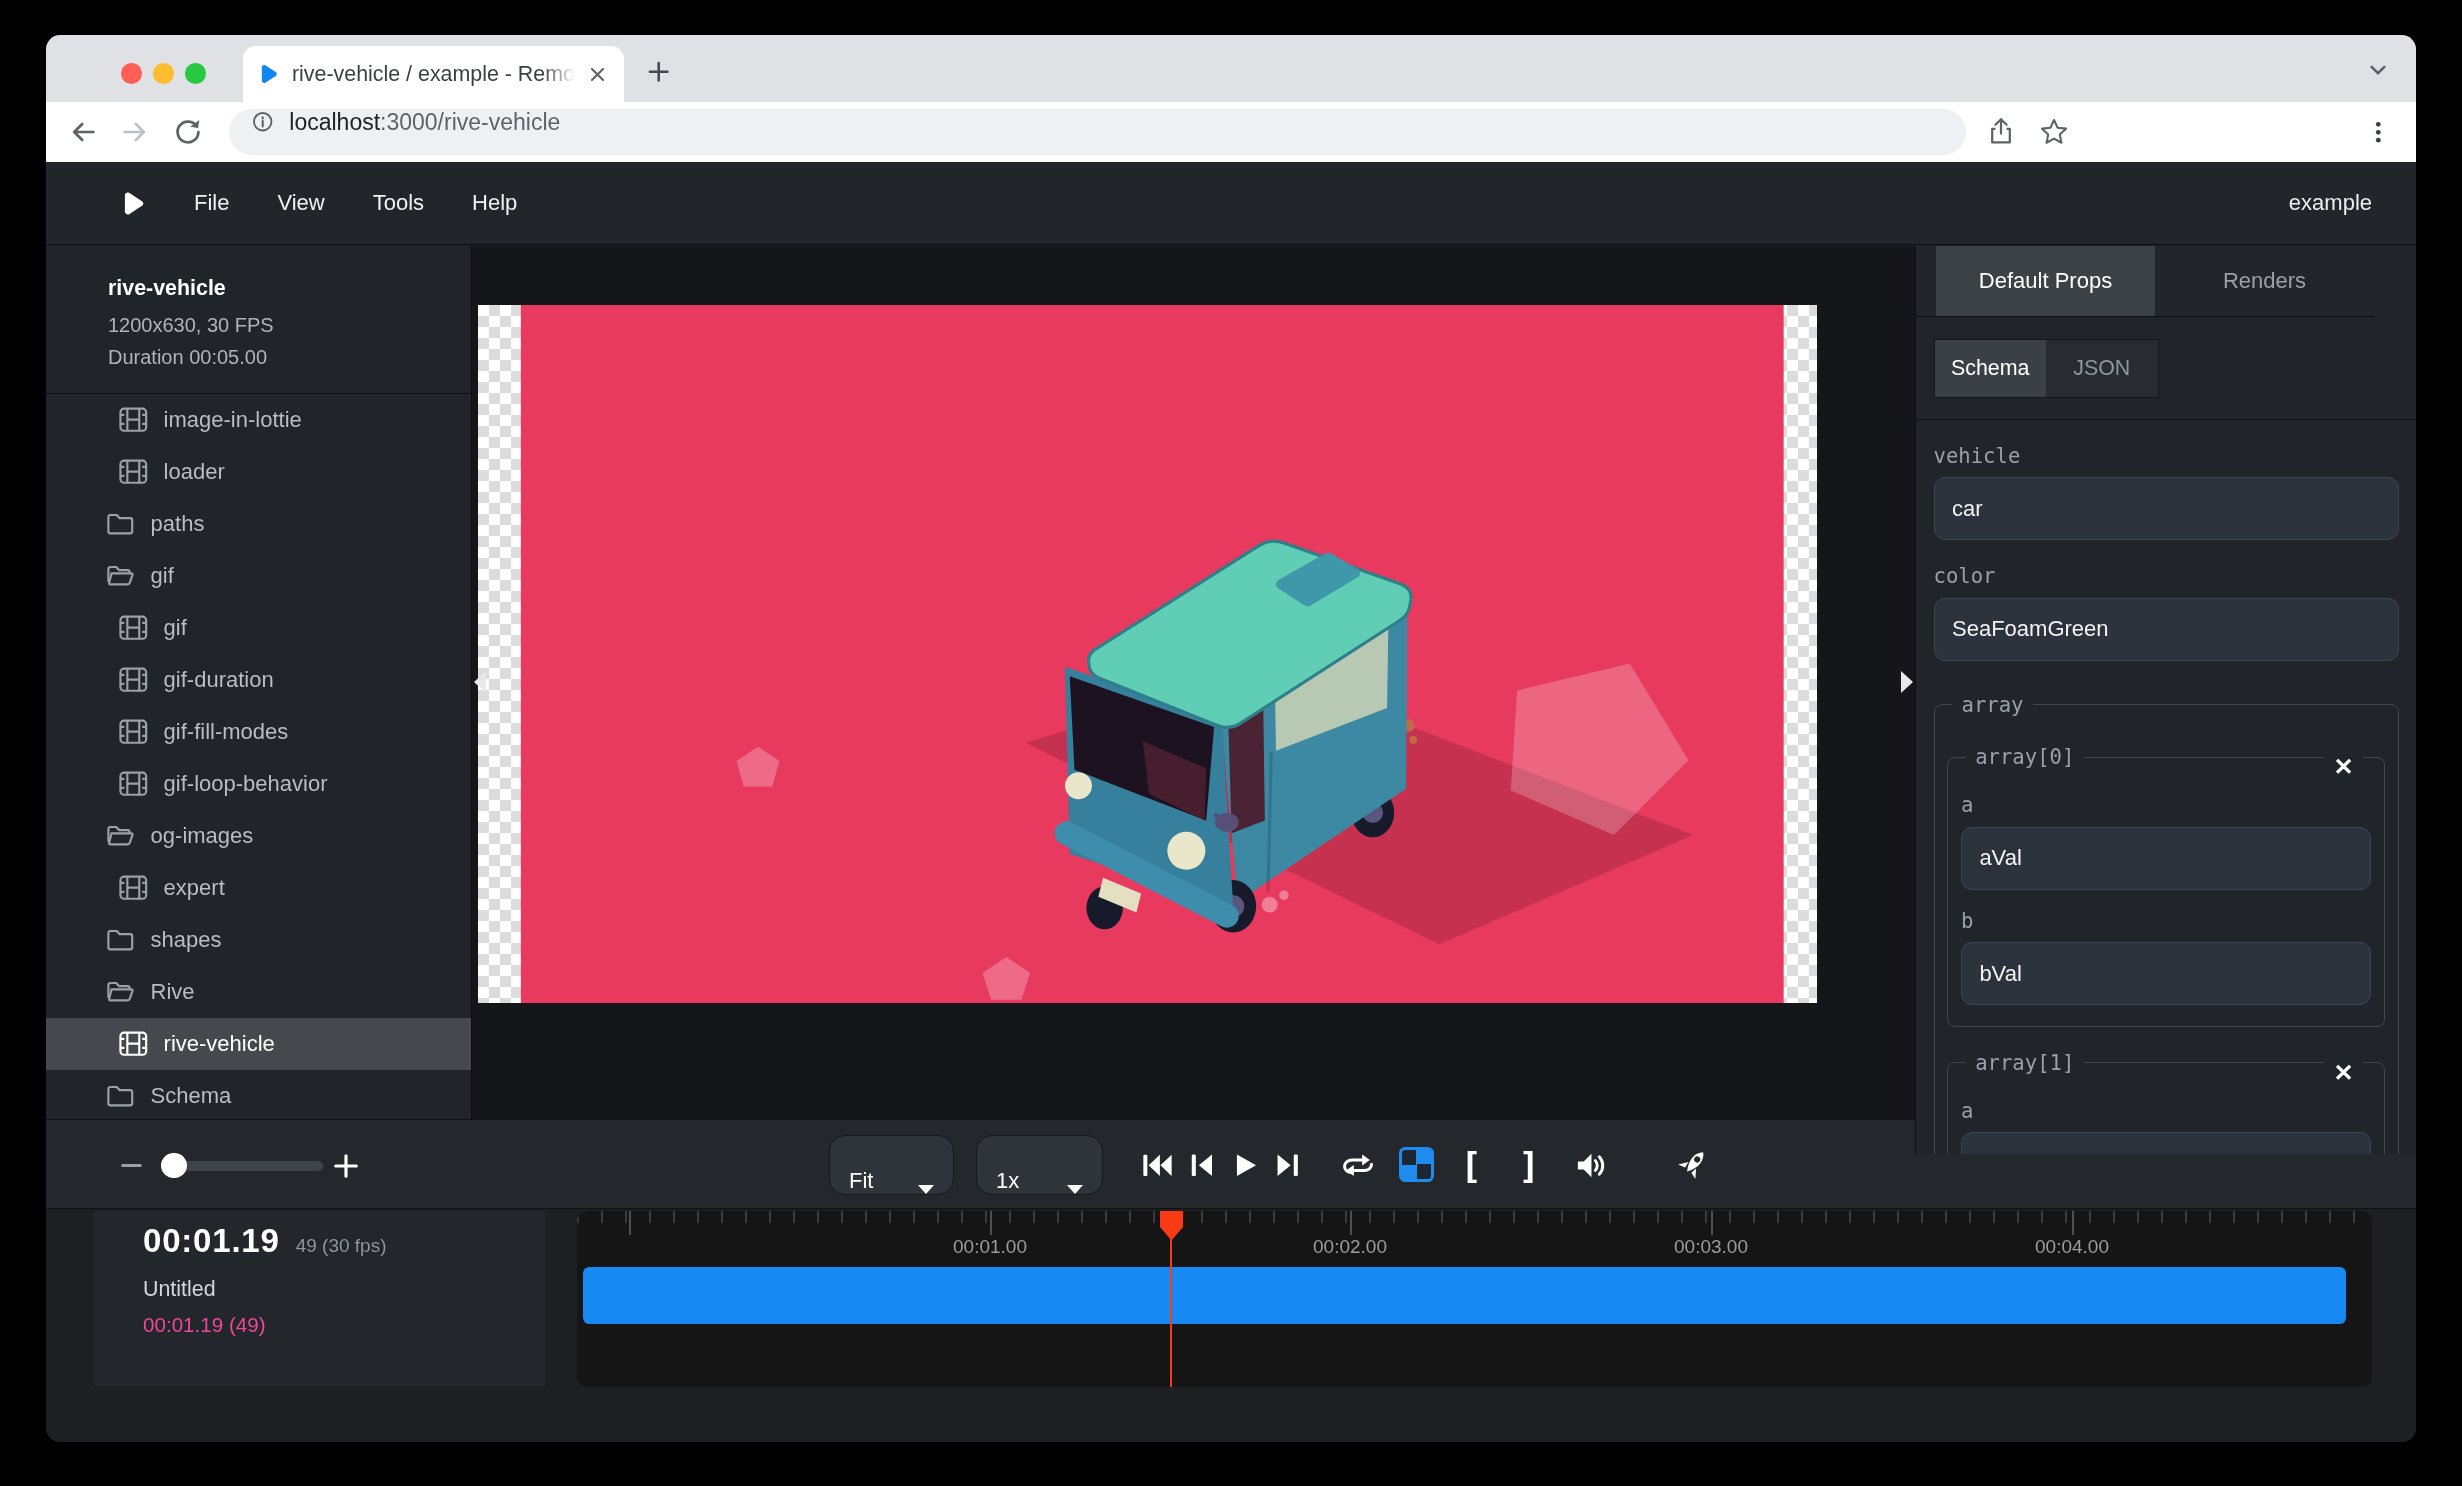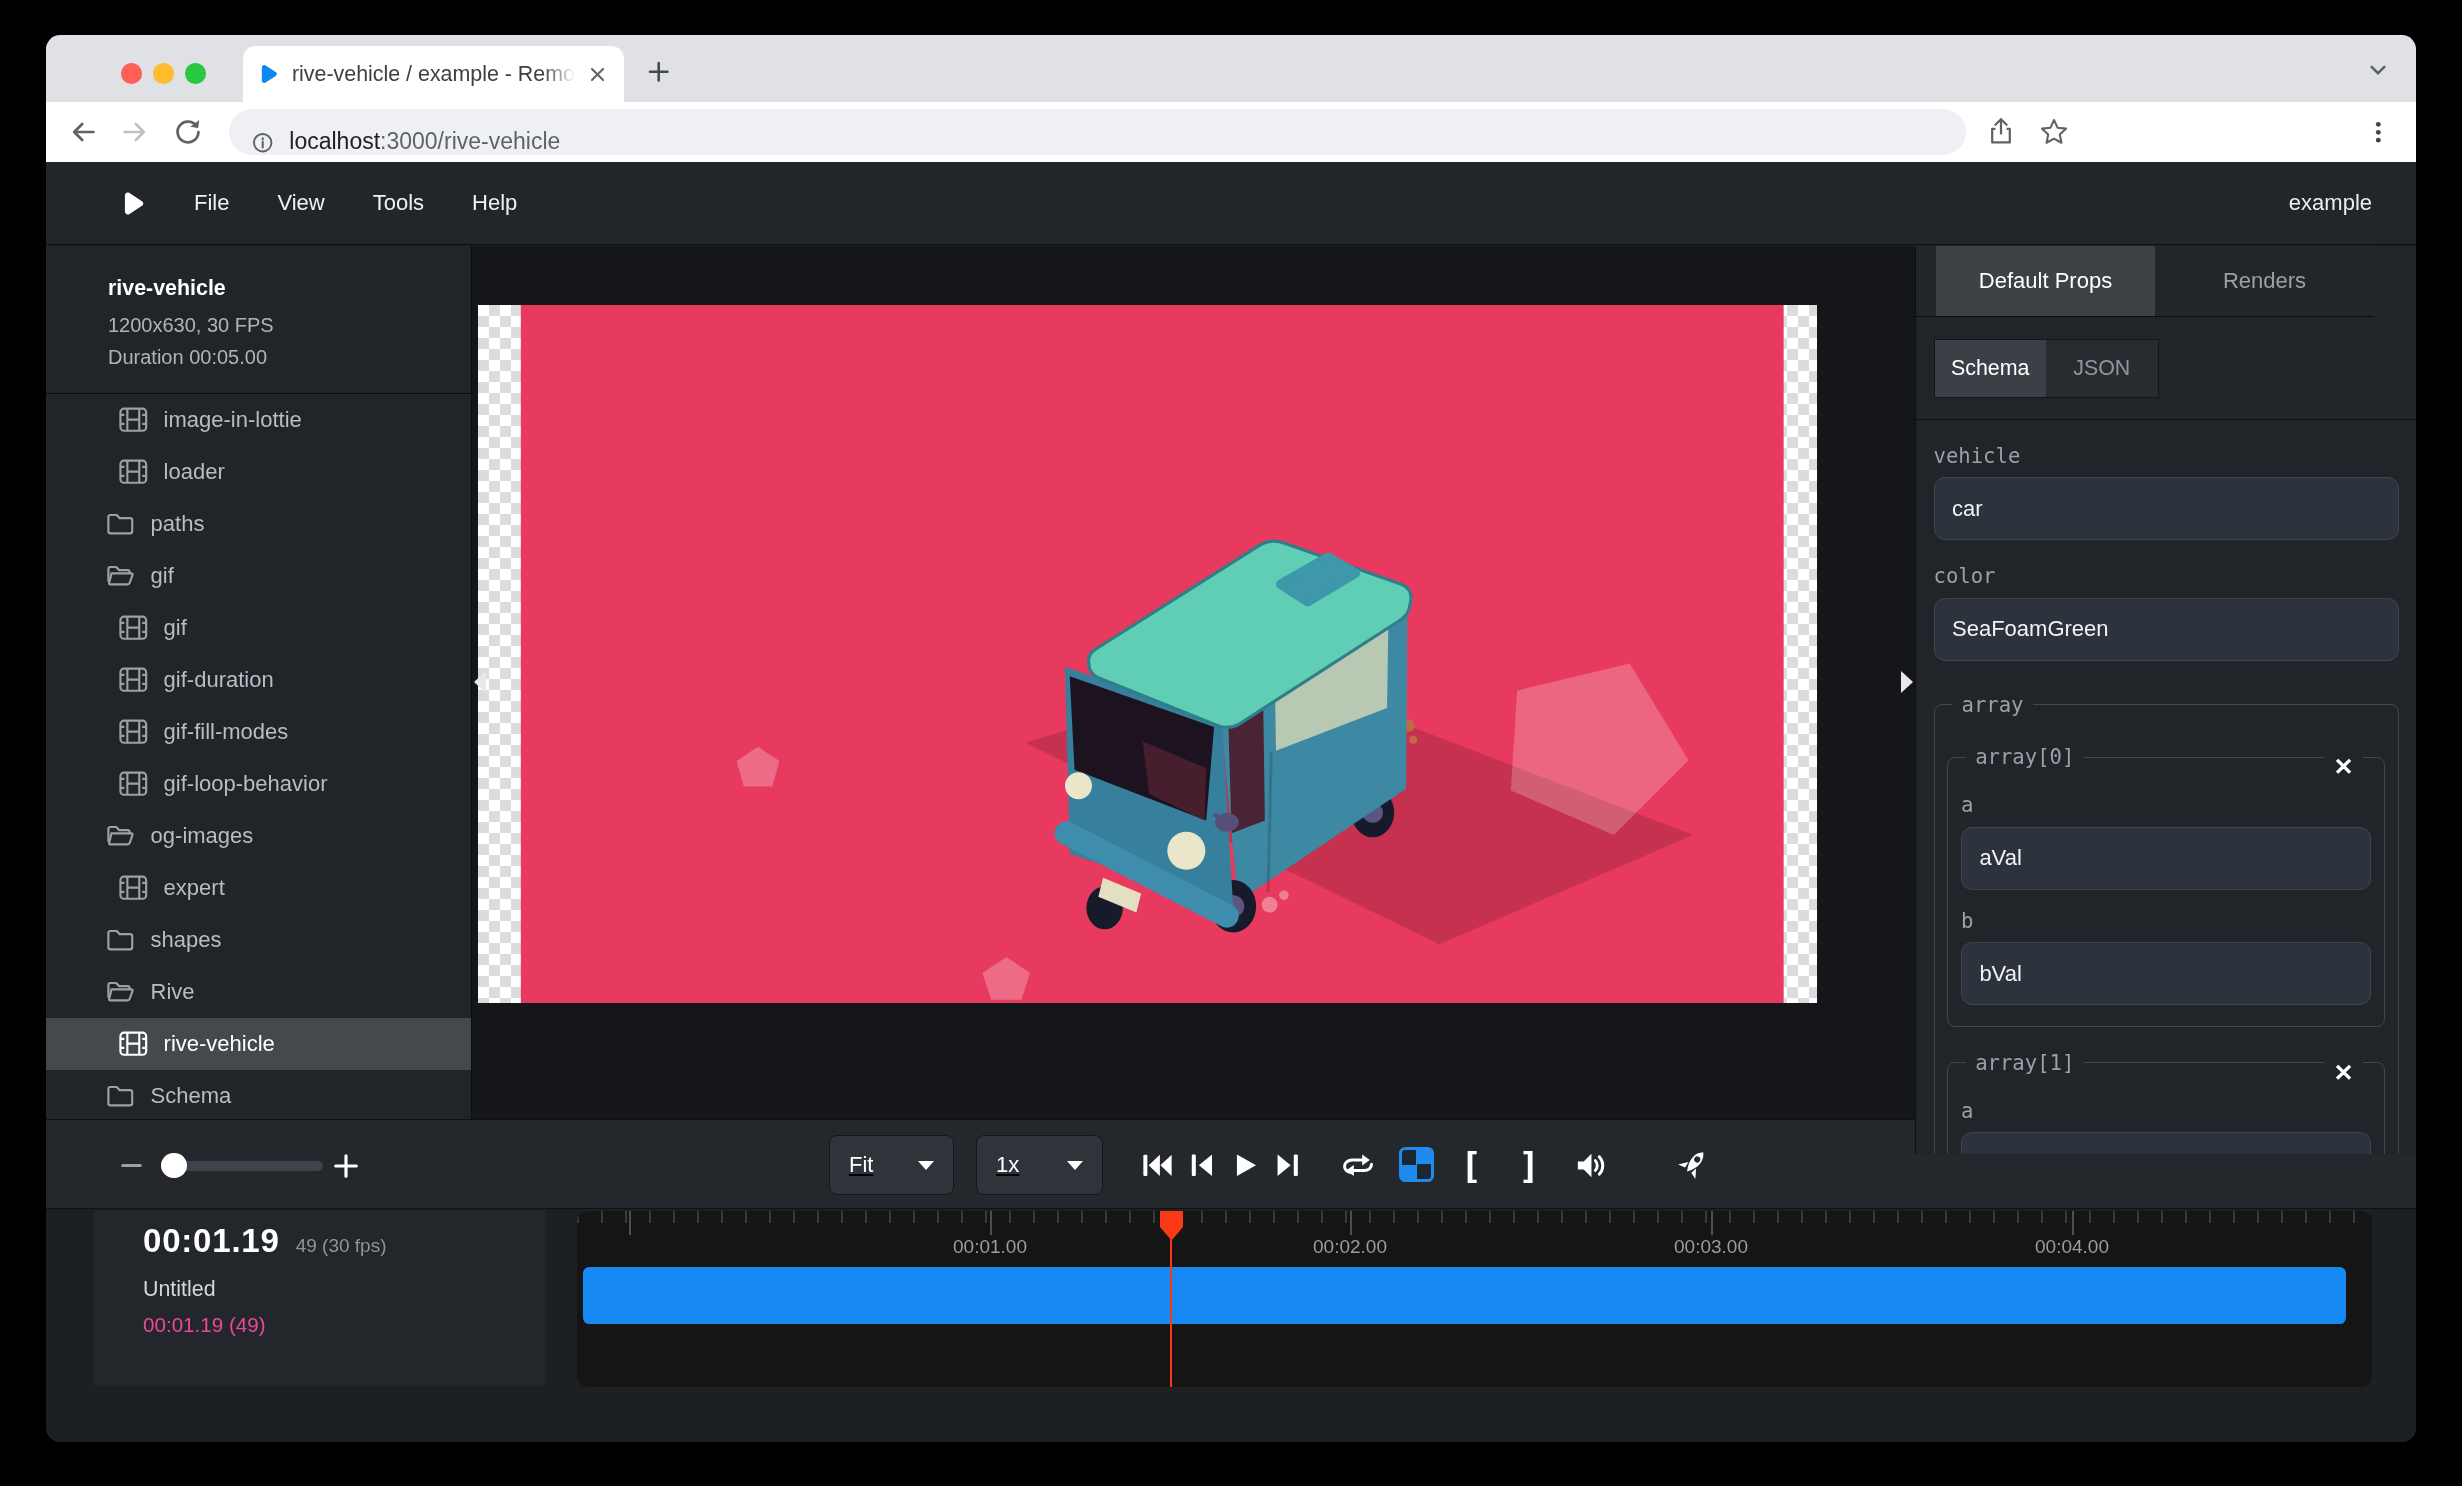--- a/index.html
+++ b/index.html
@@ -24,21 +24,21 @@
   .newtab { position:absolute; left:597px; top:20.6px; width:32px; height:32px;
     display:flex; align-items:center; justify-content:center; }
   .strip-chevron { position:absolute; right:24px; top:20.6px; width:28.6px; height:28.6px;
     display:flex; align-items:center; justify-content:center; }
 
   .chrome-toolbar { position:absolute; left:0; top:67px; width:100%; height:60px; background:#fff;
     display:flex; align-items:center; }
   .nav-ic { width:35px; height:35px; display:flex; align-items:center; justify-content:center; flex:0 0 auto; }
   .nav-back{ margin-left:19px; } .nav-fwd{ margin-left:17.5px; } .nav-reload{ margin-left:17.5px; }
   .urlpill { margin-left:24px; width:1737px; height:46px; background:#eef0f3; border-radius:23px;
-    display:flex; align-items:flex-end; padding:0 20.6px; }
+    display:flex; align-items:flex-start; padding:0 20.6px; }
   .url-text { margin-left:14.3px; font-size:23px; color:#202124; }
   .url-rest { color:#5f6368; }
   .act-ic { width:35px; height:35px; display:flex; align-items:center; justify-content:center; margin-left:17.5px; }
   .kebab { margin-left:auto; margin-right:20.6px; }
 
   
   .menubar { position:absolute; left:0; top:127px; width:100%; height:83px; background:#22262a;
     border-bottom:1.6px solid #0e1013; display:flex; align-items:center; }
   .menubar .logo { margin-left:73px; width:27px; height:27px; }
   .menu-item { margin-left:48px; font-size:22px; color:#f0f1f3; }
@@ -96,22 +96,22 @@
   .sub-label { margin-top:19px; display:block; }
 
   
   .toolband { position:absolute; left:0; top:1084px; width:100%; height:90px; background:#24282c;
     border-top:1.6px solid #0e1013; border-bottom:1.6px solid #0e1013; }
   .toolband .abs { position:absolute; }
   .zoom-minus { left:67px; top:28px; width:36px; height:35px; display:flex; align-items:center; justify-content:center; }
   .zoom-track { left:117px; top:41px; width:160px; height:9.5px; background:#3f444a; border-radius:4.8px; }
   .zoom-thumb { left:-1.6px; top:-8px; width:25.4px; height:25.4px; border-radius:50%; background:#fff; position:absolute; }
   .zoom-plus { left:282px; top:28px; width:36px; height:35px; display:flex; align-items:center; justify-content:center; }
-  .dropdown { top:15px; height:60px; background:#2e343a; border:1.6px solid #15181b; border-radius:8px;
-    display:flex; align-items:center; justify-content:space-between; padding:0 19px;text-decoration:underline; }
+  .dropdown { top:15px; height:60px; background:#2e343a; border:1.6px solid #15181b; border-radius:16px;
+    display:flex; align-items:flex-end; justify-content:space-between; padding:0 19px; }
   .dd-fit { left:783px; width:125px; } .dd-speed { left:930px; width:127px; }
   .dd-label { font-size:22px; color:#fff; }
   .caret { width:0; height:0; border-left:8px solid transparent; border-right:8px solid transparent;
     border-top:9.5px solid #fff; }
   .tbtn { top:27px; width:38px; height:36px; display:flex; align-items:center; justify-content:center; }
   .b-skip{left:1092px;} .b-prev{left:1136px;} .b-play{left:1180px;} .b-next{left:1223px;}
   .b-loop{left:1293px;} .b-inpoint{left:1406px;} .b-outpoint{left:1464px;} .b-vol{left:1525px;} .b-rocket{left:1629px;}
   .checker-btn { left:1353px; top:27px; width:35px; height:35px; border-radius:6.3px;
     border:3.2px solid #1f8bef;
     background:conic-gradient(#1f8bef 0 25%, #1d2631 25% 50%, #1f8bef 50% 75%, #1d2631 75%); }

